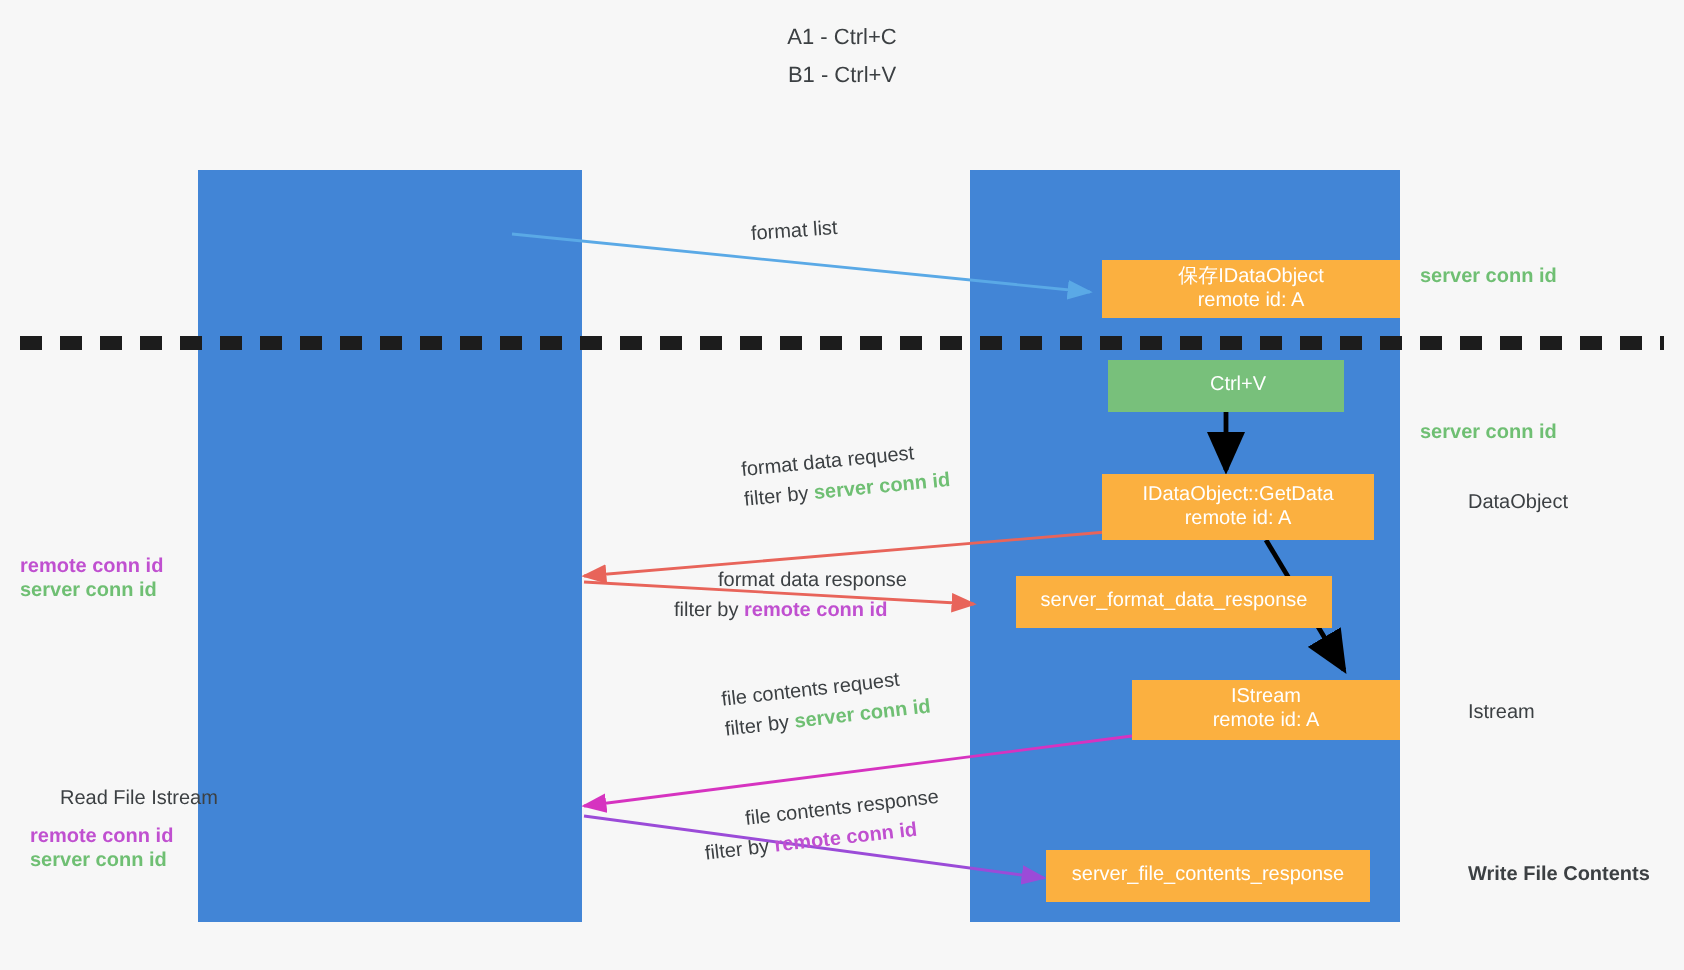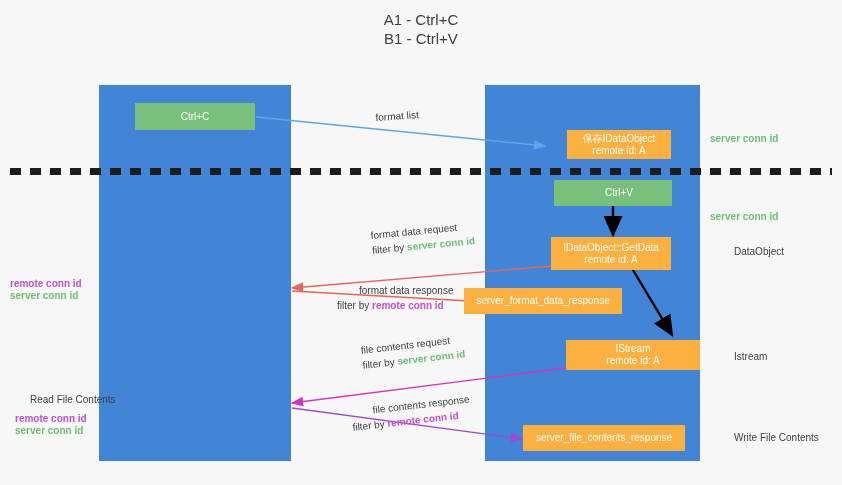--- a/index.html
+++ b/index.html
@@ -16,21 +16,21 @@
     overflow: hidden;
   }
   .abs { position: absolute; }
 
   
   #title {
     left: 0; top: 10px;
     width: 842px;
     text-align: center;
     color: #3c4043;
-    font-size: 15px;
+    font-size: 11px;
     line-height: 19px;
     white-space: pre;
   }
 
   
   .col-header {
     text-align: center;
     color: #3c4043;
     font-size: 11px;
     line-height: 13px;
@@ -141,35 +141,34 @@
 
     <line x1="553" y1="266" x2="292" y2="288" stroke="#e8645a" stroke-width="1.4" marker-end="url(#ah-red)"></line>
 
     <line x1="292" y1="291" x2="487" y2="302" stroke="#e8645a" stroke-width="1.4" marker-end="url(#ah-red)"></line>
 
     <line x1="566" y1="368" x2="292" y2="403" stroke="#d633c0" stroke-width="1.4" marker-end="url(#ah-pink)"></line>
 
     <line x1="292" y1="408" x2="522" y2="439" stroke="#9b4bd8" stroke-width="1.4" marker-end="url(#ah-purple)"></line>
   </svg>
 
-  <div class="abs box green" style="left:135px; top:103px; width:120px; height:27px;">Ctrl+C</div>
-
-  <div class="abs box orange" style="left:551px; top:130px; width:104px; height:29px;margin-left:16px;">保存IDataObject
+
+  <div class="abs box orange" style="left:551px; top:130px; width:149px; height:29px;">保存IDataObject
 remote id: A</div>
 
   <div class="abs box green" style="left:554px; top:180px; width:118px; height:26px;padding-left:16px;">Ctrl+V</div>
 
-  <div class="abs box orange" style="left:551px; top:237px; width:120px; height:33px;">IDataObject::GetData
+  <div class="abs box orange" style="left:551px; top:237px; width:136px; height:33px;">IDataObject::GetData
 remote id: A</div>
 
   <div class="abs box orange" style="left:566px; top:340px; width:134px; height:30px;">IStream
 remote id: A</div>
 
 
-  <div class="abs box orange" style="left:464px; top:288px; width:158px; height:26px;">server_format_data_response</div>
+  <div class="abs box orange" style="left:508px; top:288px; width:158px; height:26px;">server_format_data_response</div>
 
 
   <div class="abs box orange" style="left:523px; top:425px; width:162px; height:26px;">server_file_contents_response</div>
 
   <svg id="divider" class="abs" viewBox="0 0 822 7" preserveAspectRatio="none">
     <line x1="0" y1="3.5" x2="822" y2="3.5" stroke="#1c1c1c" stroke-width="7" stroke-dasharray="11 9" stroke-linecap="butt"></line>
   </svg>
 
   <div class="abs annot" style="left:375px; top:110px; transform:rotate(-4deg); transform-origin: left top;">
     <div>format list</div>
@@ -204,22 +203,22 @@
   </div>
 
   <div class="abs lbl green" style="left:710px; top:132px;">server conn id</div>
 
   <div class="abs lbl green" style="left:710px; top:210px;">server conn id</div>
 
   <div class="abs lbl dark" style="left:710px; top:245px;">DataObject</div>
 
   <div class="abs lbl dark" style="left:710px; top:350px;">Istream</div>
 
-  <div class="abs lbl dark" style="left:710px; top:431px;">Write File Contents</div>
+  <div class="abs lbl dark" style="left:710px; top:431px;font-weight:bold;">Write File Contents</div>
 
   <div class="abs lbl pink" style="left:10px; top:277px;">remote conn id</div>
   <div class="abs lbl green" style="left:10px; top:289px;">server conn id</div>
 
-  <div class="abs lbl dark" style="left:6px; top:393px;">Read File Contents</div>
+  <div class="abs lbl dark" style="left:6px; top:393px;">Read File Istream</div>
   <div class="abs lbl pink" style="left:15px; top:412px;">remote conn id</div>
   <div class="abs lbl green" style="left:15px; top:424px;">server conn id</div>
 
 </div>
 
 </body></html>

